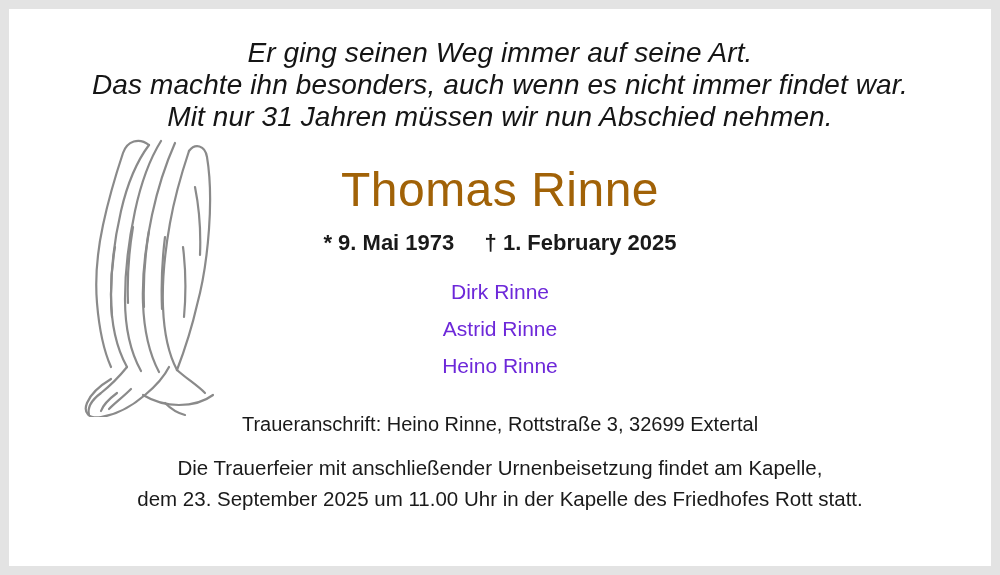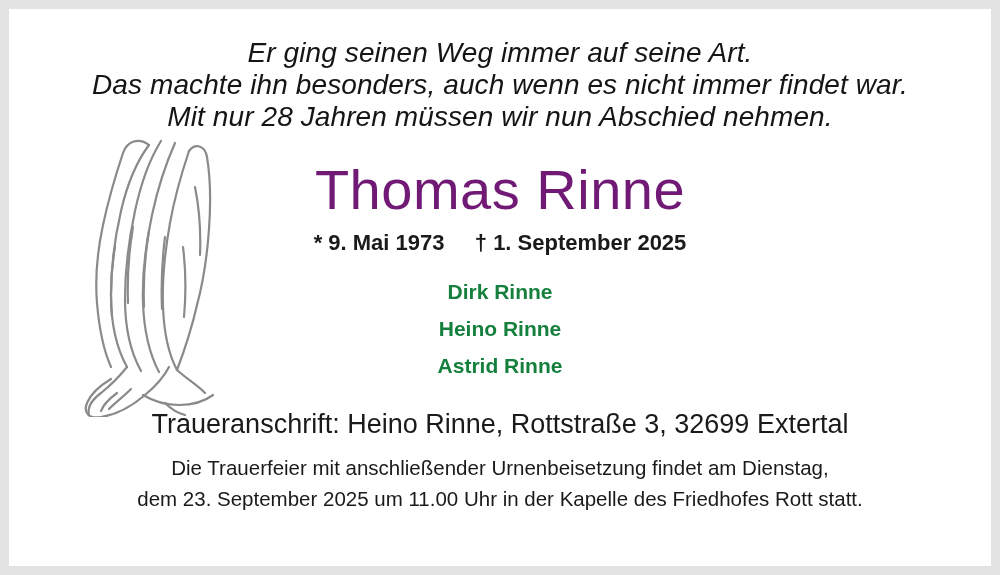--- a/index.html
+++ b/index.html
@@ -38,25 +38,25 @@
     font-size: 28px;
     line-height: 32px;
     letter-spacing: 0.1px;
     color: #151515;
     margin: 10px 0 0 0;
   }
   .verse .vline { display: block; }
 
   
   .name {
-    font-size: 56px;
+    font-size: 48px;
     line-height: 62px;
     font-weight: 400;
     letter-spacing: 0.5px;
-    color: #701a75;
+    color: #a16207;
     margin: 26px 0 0 0;
   }
 
   
   .dates {
     font-size: 22px;
     line-height: 28px;
     font-weight: 600;
     color: #1a1a1a;
     margin: 8px 0 0 0;
@@ -74,27 +74,27 @@
     margin: 42px 0 0 0;
     color: #1a1a1a;
   }
   .mourners {
     margin: 16px 0 0 0;
   }
   .mourner {
     display: block;
     font-size: 21px;
     line-height: 37px;
-    font-weight: 700;
-    color: #15803d;
+    font-weight: 400;
+    color: #6d28d9;
   }
 
   
   .address {
-    font-size: 27px;
+    font-size: 20px;
     line-height: 28px;
     margin: 26px 0 0 0;
     color: #1a1a1a;
   }
   .ceremony {
     font-size: 20.5px;
     line-height: 31px;
     margin: 14px 0 0 0;
     color: #1a1a1a;
   }
@@ -145,41 +145,41 @@
           <path d="M62 120 C58 144 57 168 59 190"></path>
           <path d="M130 120 C133 144 133 168 131 190"></path>
           <path d="M142 60 C146 80 148 104 147 128"></path>
         </g>
       </svg>
     </div>
 
     <div class="verse">
       <span class="vline">Er ging seinen Weg immer auf seine Art.</span>
       <span class="vline">Das machte ihn besonders, auch wenn es nicht immer findet war.</span>
-      <span class="vline">Mit nur 28 Jahren müssen wir nun Abschied nehmen.</span>
+      <span class="vline">Mit nur 31 Jahren müssen wir nun Abschied nehmen.</span>
     </div>
 
     <div class="name">Thomas Rinne</div>
 
     <div class="dates">
       <span>*</span>
       <span>9. Mai 1973</span>
       <span class="sep"></span>
       <span>†</span>
-      <span>1. September 2025</span>
+      <span>1. February 2025</span>
     </div>
 
 
     <div class="mourners">
       <span class="mourner">Dirk Rinne</span>
+      <span class="mourner">Astrid Rinne</span>
       <span class="mourner">Heino Rinne</span>
-      <span class="mourner">Astrid Rinne</span>
     </div>
 
     <div class="address">Traueranschrift: Heino Rinne, Rottstraße 3, 32699 Extertal</div>
 
     <div class="ceremony">
-      <span class="cline">Die Trauerfeier mit anschließender Urnenbeisetzung findet am Dienstag,</span>
+      <span class="cline">Die Trauerfeier mit anschließender Urnenbeisetzung findet am Kapelle,</span>
       <span class="cline">dem 23. September 2025 um 11.00 Uhr in der Kapelle des Friedhofes Rott statt.</span>
     </div>
 
   </div>
 </div>
 
 </body></html>

